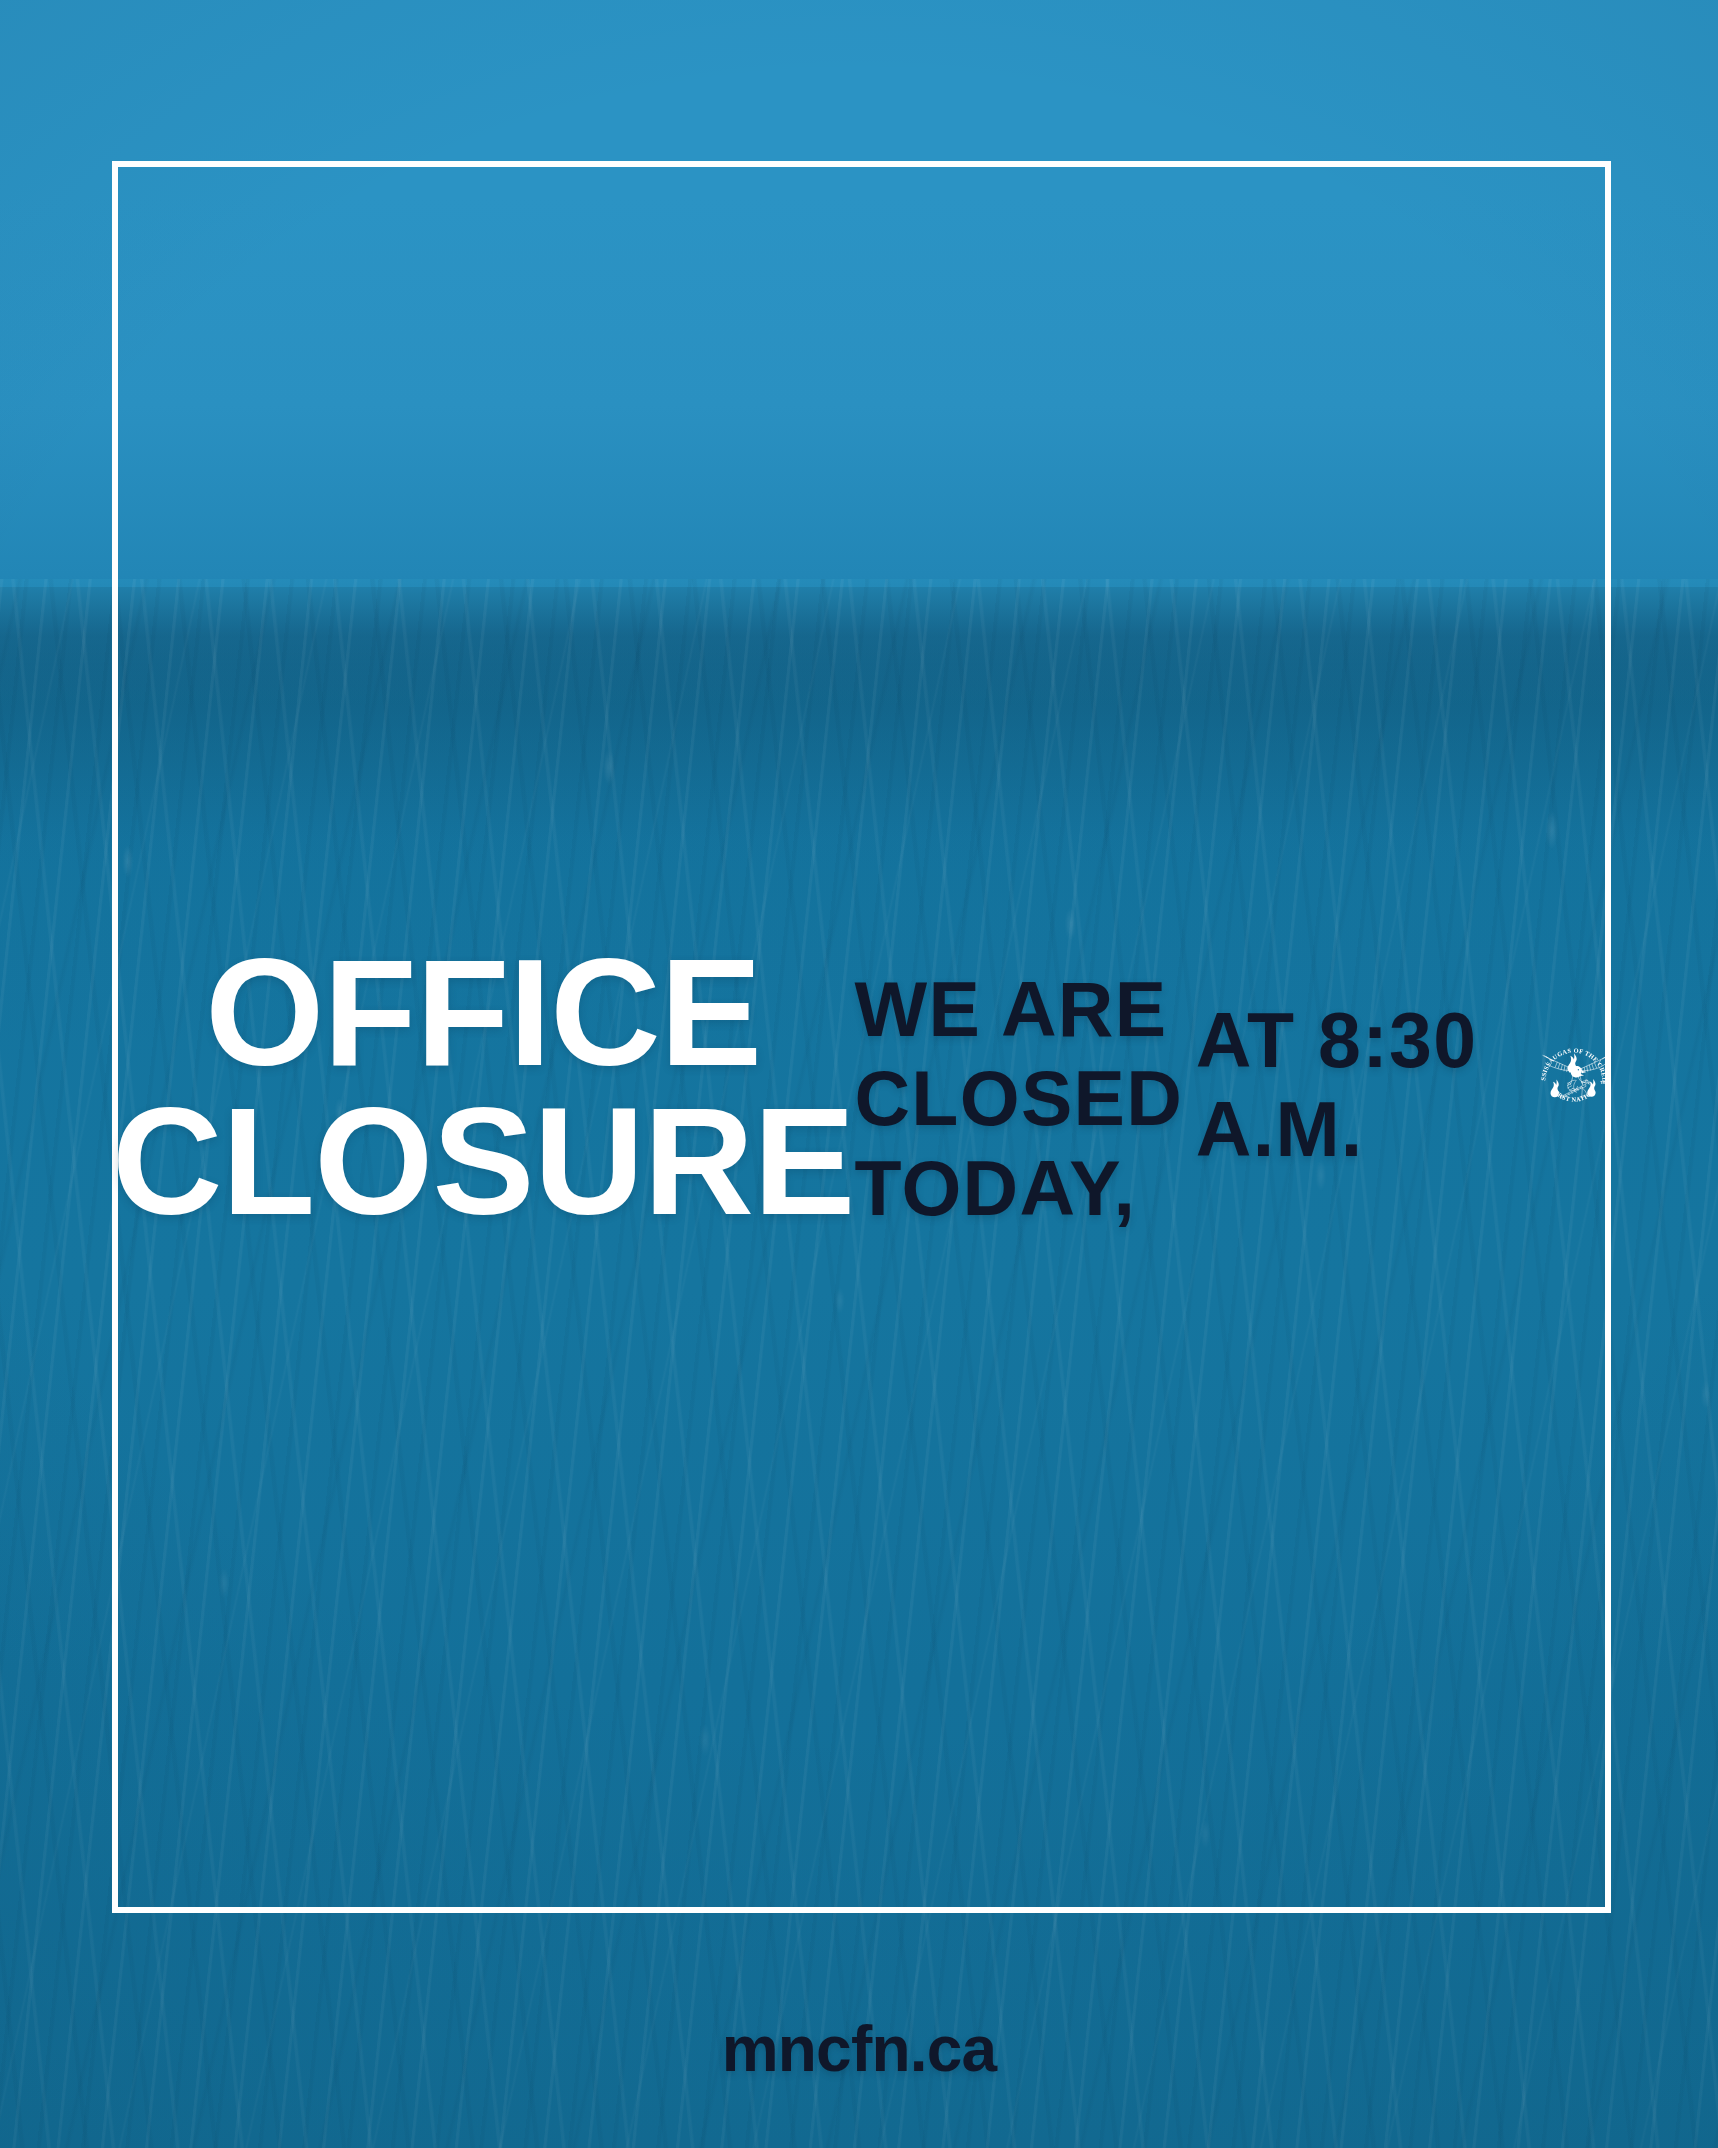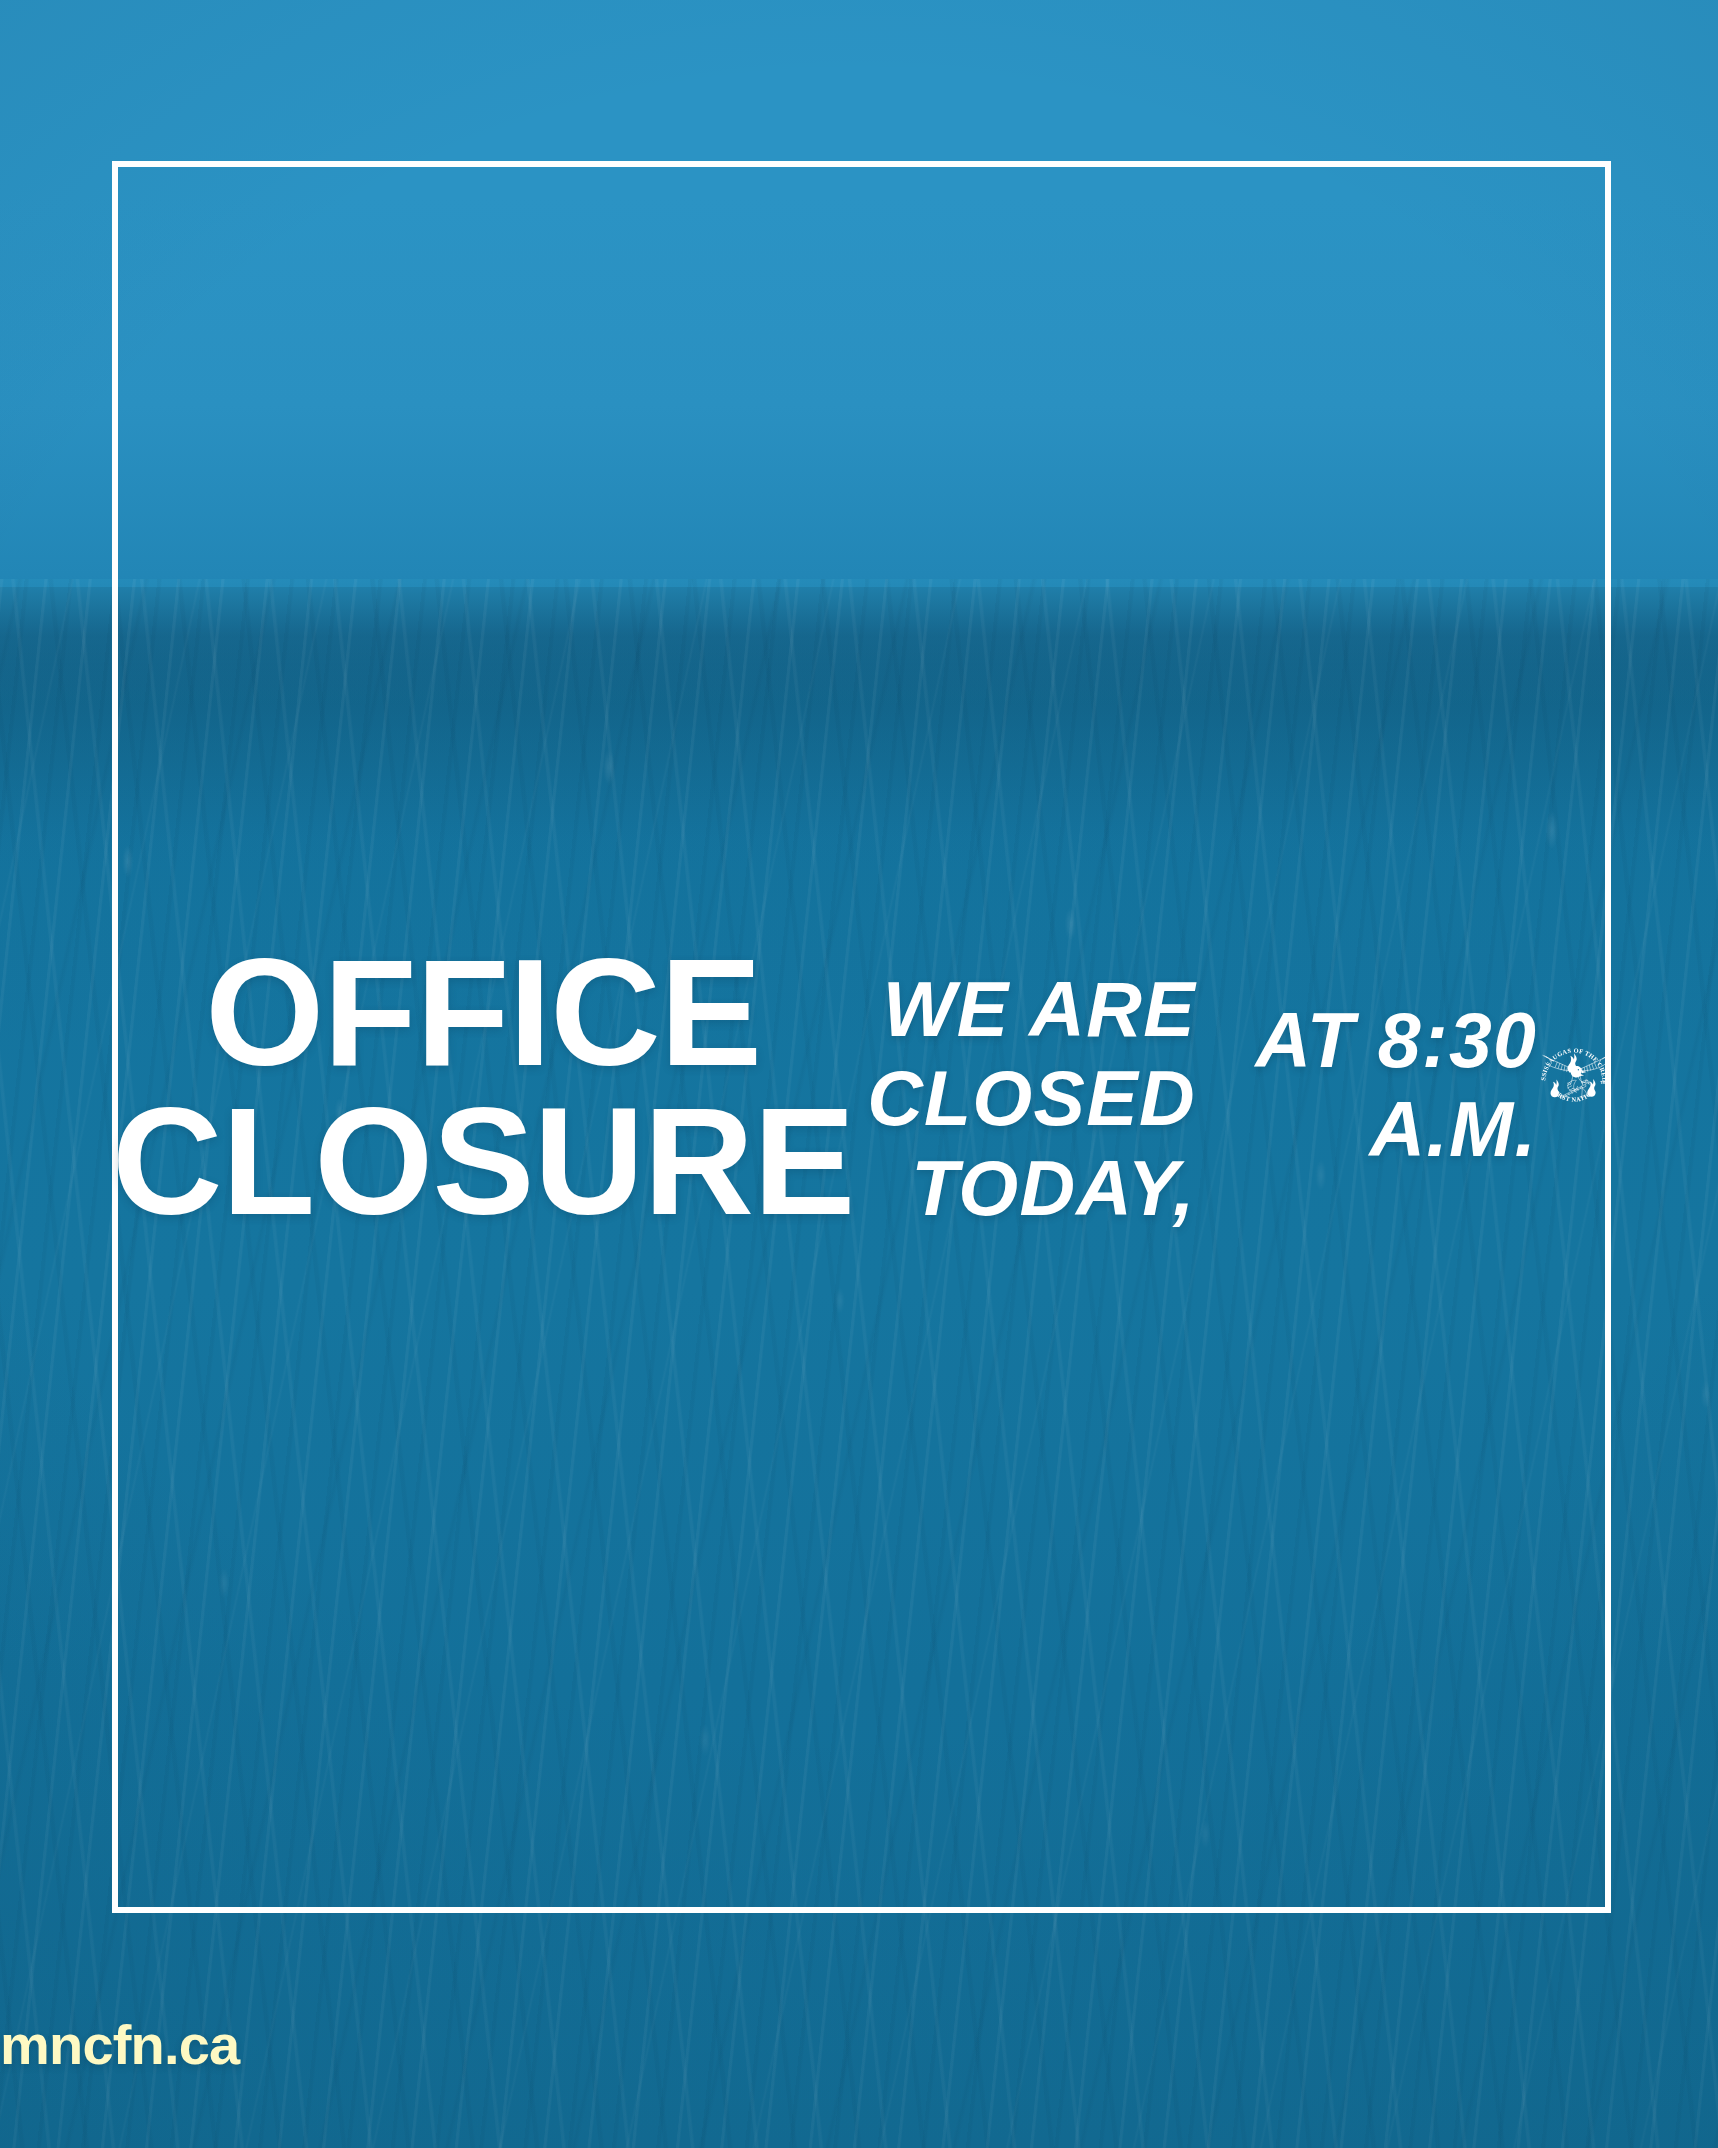--- a/index.html
+++ b/index.html
@@ -159,52 +159,52 @@
     font-size: 153px;
     line-height: 0.97;
     letter-spacing: -0.8px;
     text-transform: uppercase;
     text-shadow: 0 2.5px 8.4px rgba(2,46,68,0.20);
   }
   .headline .hl-line { display: block; }
 
   .para {
     width: 1359px;
-    text-align: right;
-    color: #ffffff;
+    text-align: left;
+    color: #0f172a;
     font-weight: 700;
     font-size: 77px;
     line-height: 1.16;
     letter-spacing: 1.3px;
     text-transform: uppercase;
     text-shadow: 0 2.5px 7.6px rgba(2,46,68,0.22);
-    font-style: italic;
   }
   .para .p-line { display: block; }
   .para-1 { margin-top: 124px; }
   .para-2 { margin-top: 96px; }
 
   
   .logo-wrap {
     margin-top: 81px;
     width: 294px;
     height: 294px;
     position: relative;
   }
   .logo-svg { display: block; width: 100%; height: 100%; }
 
   
   .footer-url {
     position: absolute;
     left: 0; right: 0;
     top: 2012px;
-    color: #fef9c3;
+    text-align: center;
+    color: #0f172a;
     font-family: "Liberation Sans", sans-serif;
     font-weight: 700;
-    font-size: 56px;
+    font-size: 64px;
     letter-spacing: -0.8px;
     text-shadow: 0 2.5px 7.6px rgba(2,46,68,0.25);
   }
 </style>
 </head>
 <body>
 
 <div class="poster">
 
   <div class="bg-sky"></div>

